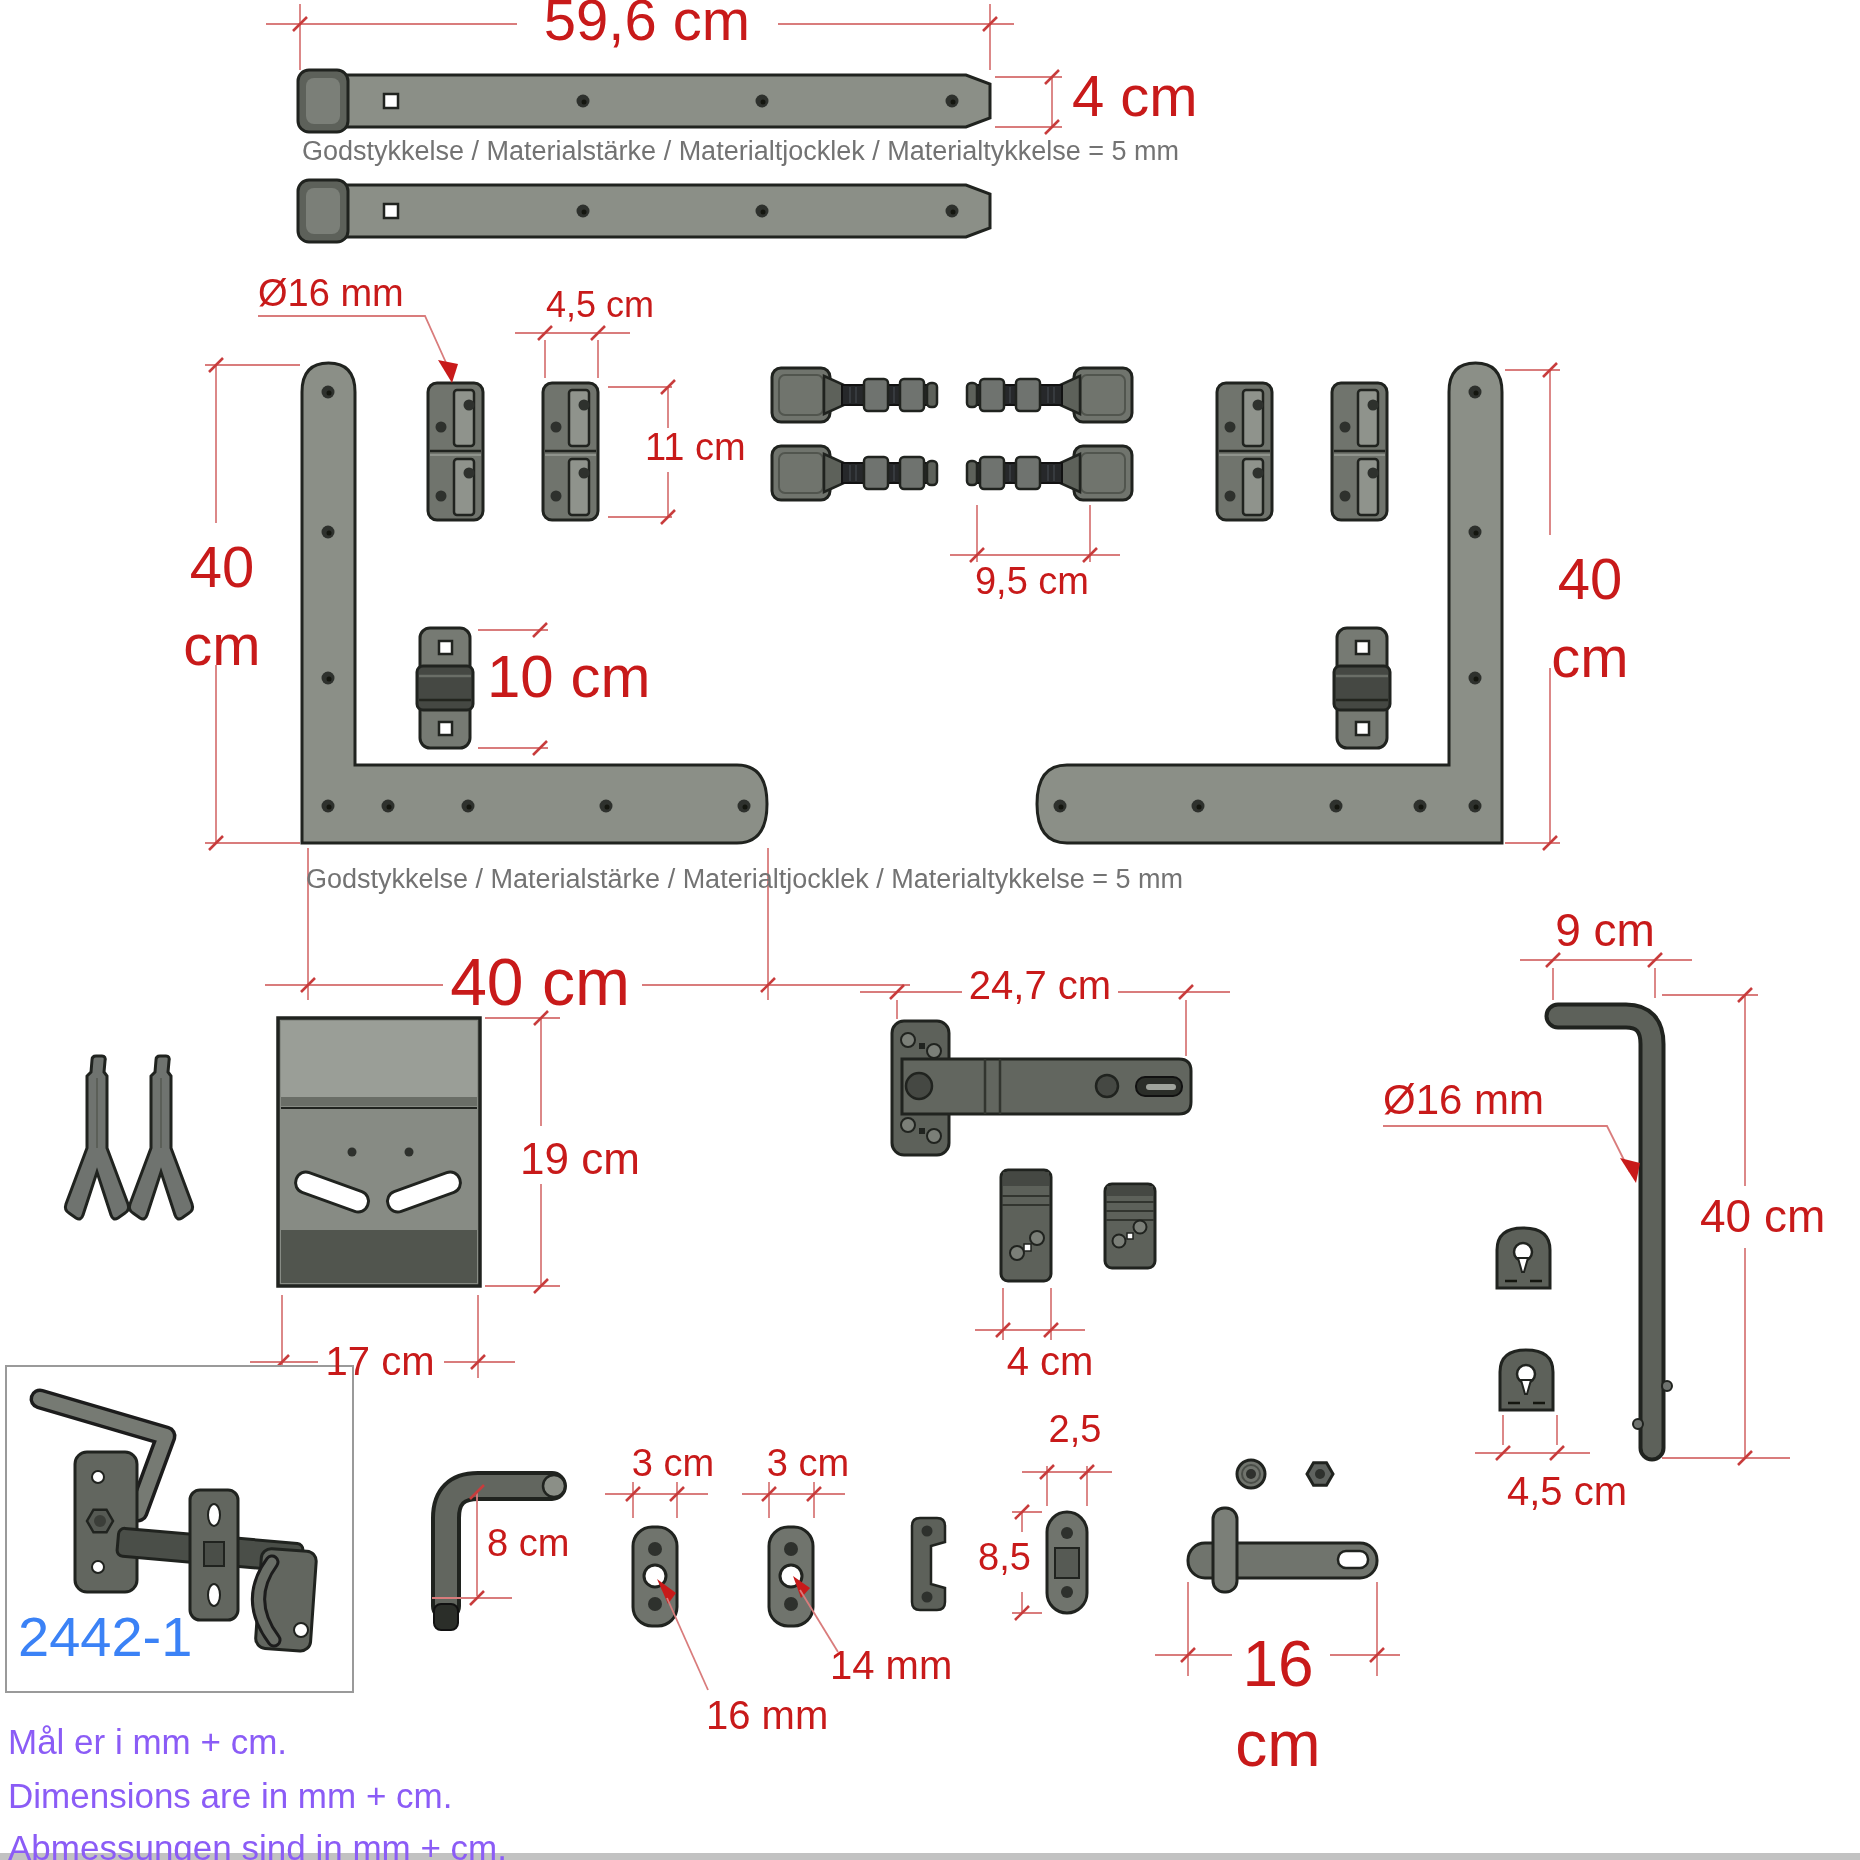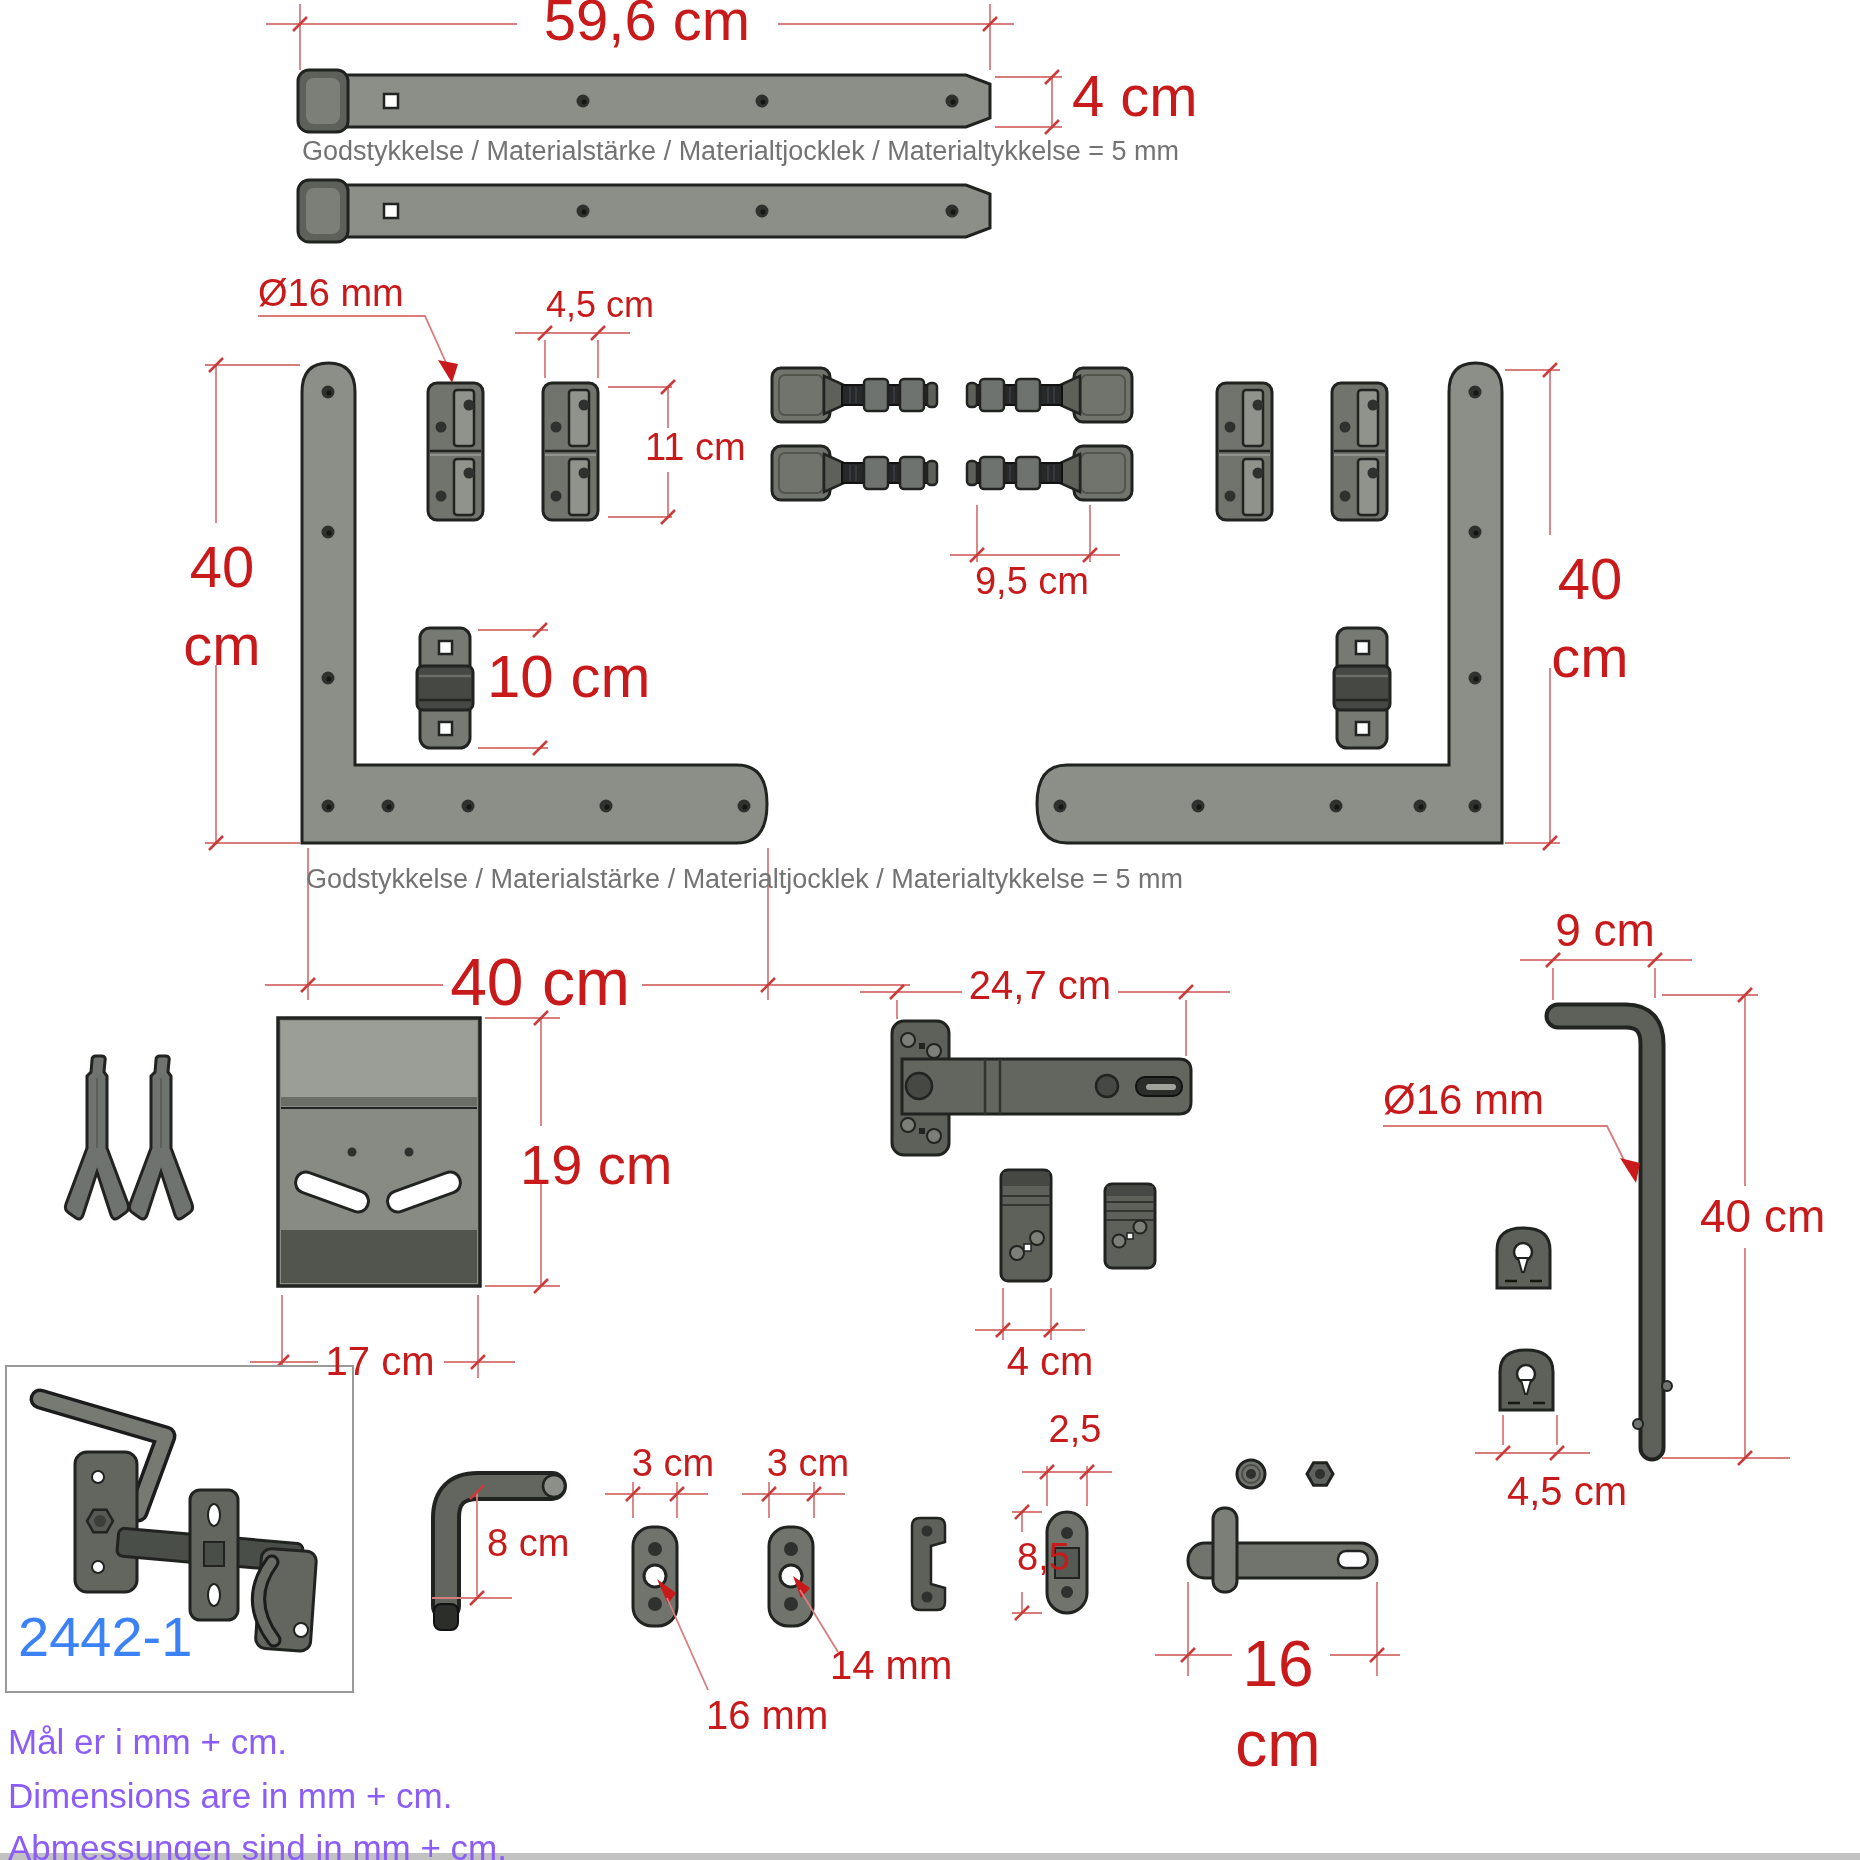--- a/index.html
+++ b/index.html
@@ -365,33 +365,33 @@
 <div class="lbl ctr" style="left:1590px;top:540px;font-size:58px;line-height:78px;">40
 cm</div>
 <div class="lbl ctr" style="left:1032px;top:562px;font-size:38px;">9,5 cm</div>
 <div class="lbl" style="left:487px;top:645px;font-size:60px;">10 cm</div>
 <div class="note" style="left:306px;top:864px;font-size:27px;">Godstykkelse / Materialstärke / Materialtjocklek / Materialtykkelse = 5 mm</div>
 <div class="lbl ctr" style="left:540px;top:948px;font-size:66px;">40 cm</div>
 
 <div class="lbl ctr" style="left:1040px;top:964px;font-size:40px;">24,7 cm</div>
 <div class="lbl ctr" style="left:1050px;top:1340px;font-size:40px;">4 cm</div>
 
-<div class="lbl" style="left:520px;top:1136px;font-size:56px;">19 cm</div>
+<div class="lbl" style="left:520px;top:1136px;font-size:44px;">19 cm</div>
 <div class="lbl ctr" style="left:380px;top:1340px;font-size:40px;">17 cm</div>
 
 <div class="lbl ctr" style="left:1605px;top:906px;font-size:46px;">9 cm</div>
 <div class="lbl" style="left:1383px;top:1078px;font-size:42px;">Ø16 mm</div>
 <div class="lbl" style="left:1700px;top:1192px;font-size:46px;">40 cm</div>
 <div class="lbl ctr" style="left:1567px;top:1470px;font-size:40px;">4,5 cm</div>
 
 <div class="lbl" style="left:487px;top:1524px;font-size:38px;">8 cm</div>
 <div class="lbl ctr" style="left:673px;top:1444px;font-size:38px;">3 cm</div>
 <div class="lbl ctr" style="left:808px;top:1444px;font-size:38px;">3 cm</div>
 <div class="lbl ctr" style="left:1075px;top:1410px;font-size:38px;">2,5</div>
-<div class="lbl" style="left:978px;top:1538px;font-size:38px;margin-left:39px;">8,5</div>
+<div class="lbl" style="left:978px;top:1538px;font-size:38px;">8,5</div>
 <div class="lbl" style="left:706px;top:1682px;font-size:40px;margin-top:12px;">16 mm</div>
 <div class="lbl" style="left:830px;top:1644px;font-size:40px;">14 mm</div>
 <div class="lbl ctr" style="left:1278px;top:1624px;font-size:64px;line-height:80px;">16
 cm</div>
 
 <div class="code" style="left:18px;top:1604px;font-size:56px;">2442-1</div>
 
 <div class="foot" style="left:8px;top:1722px;font-size:35px;">Mål er i mm + cm.</div>
 <div class="foot" style="left:8px;top:1776px;font-size:35px;">Dimensions are in mm + cm.</div>
 <div class="foot" style="left:8px;top:1828px;font-size:35px;">Abmessungen sind in mm + cm.</div>

